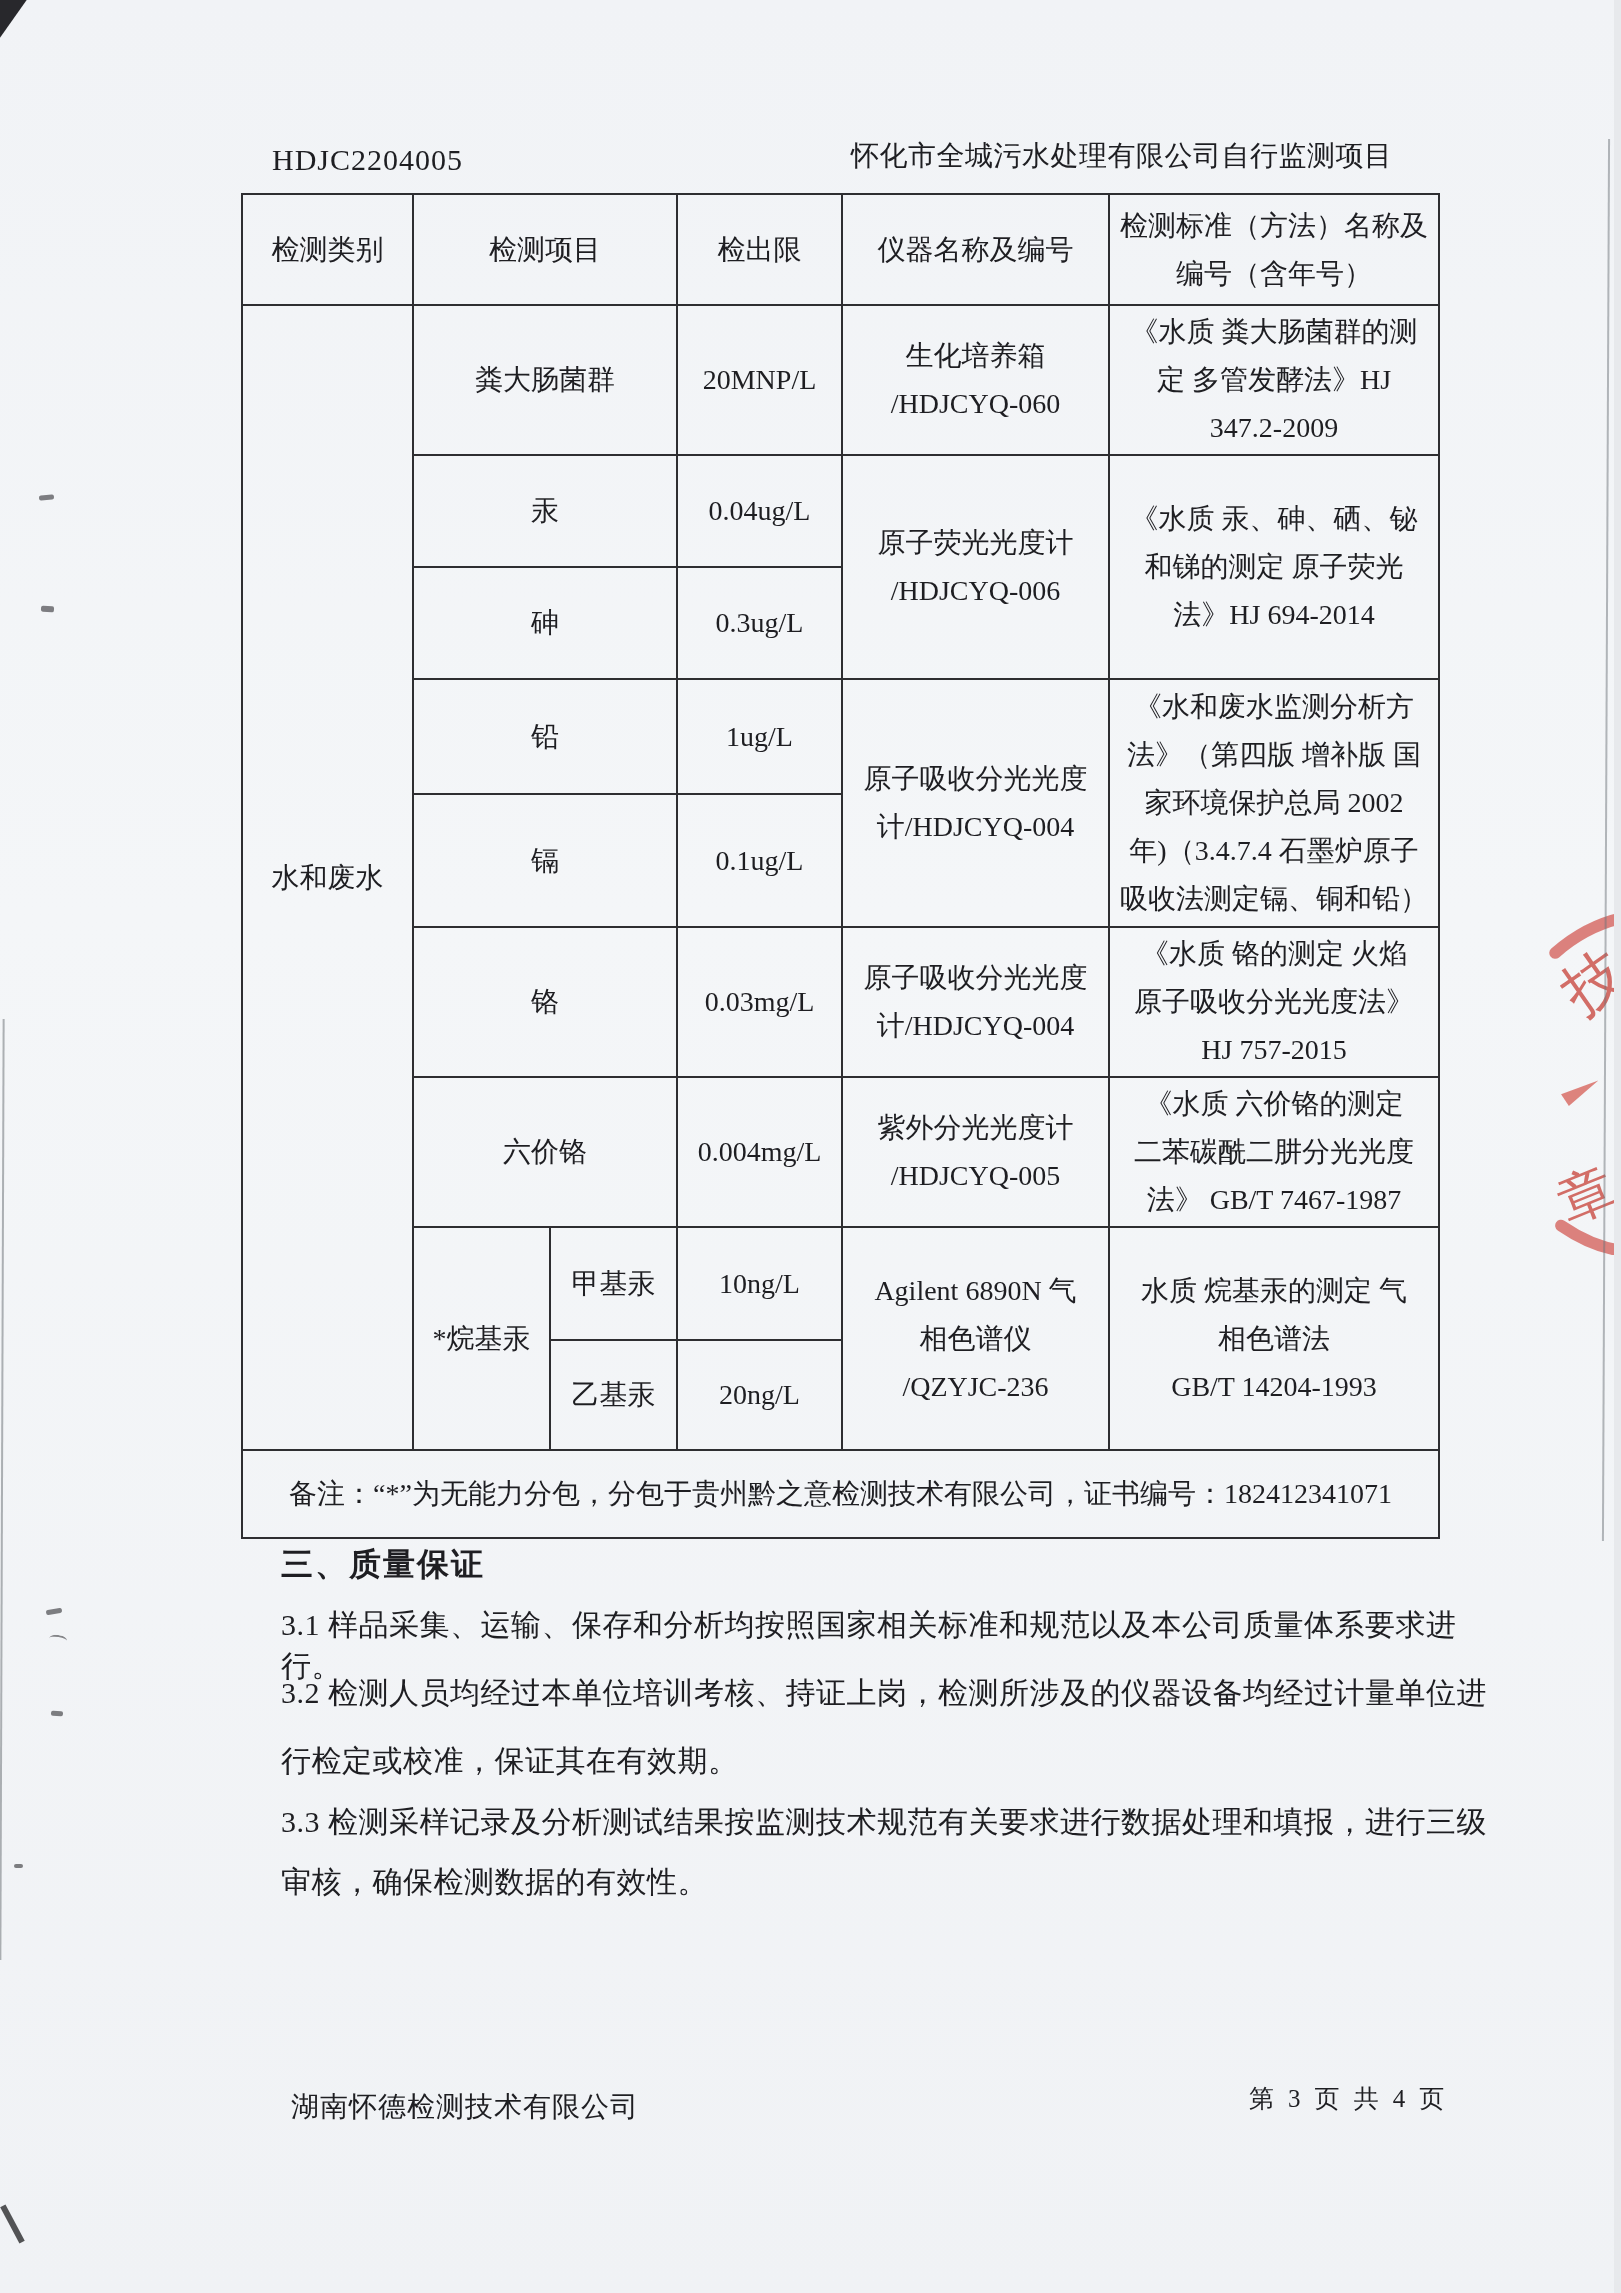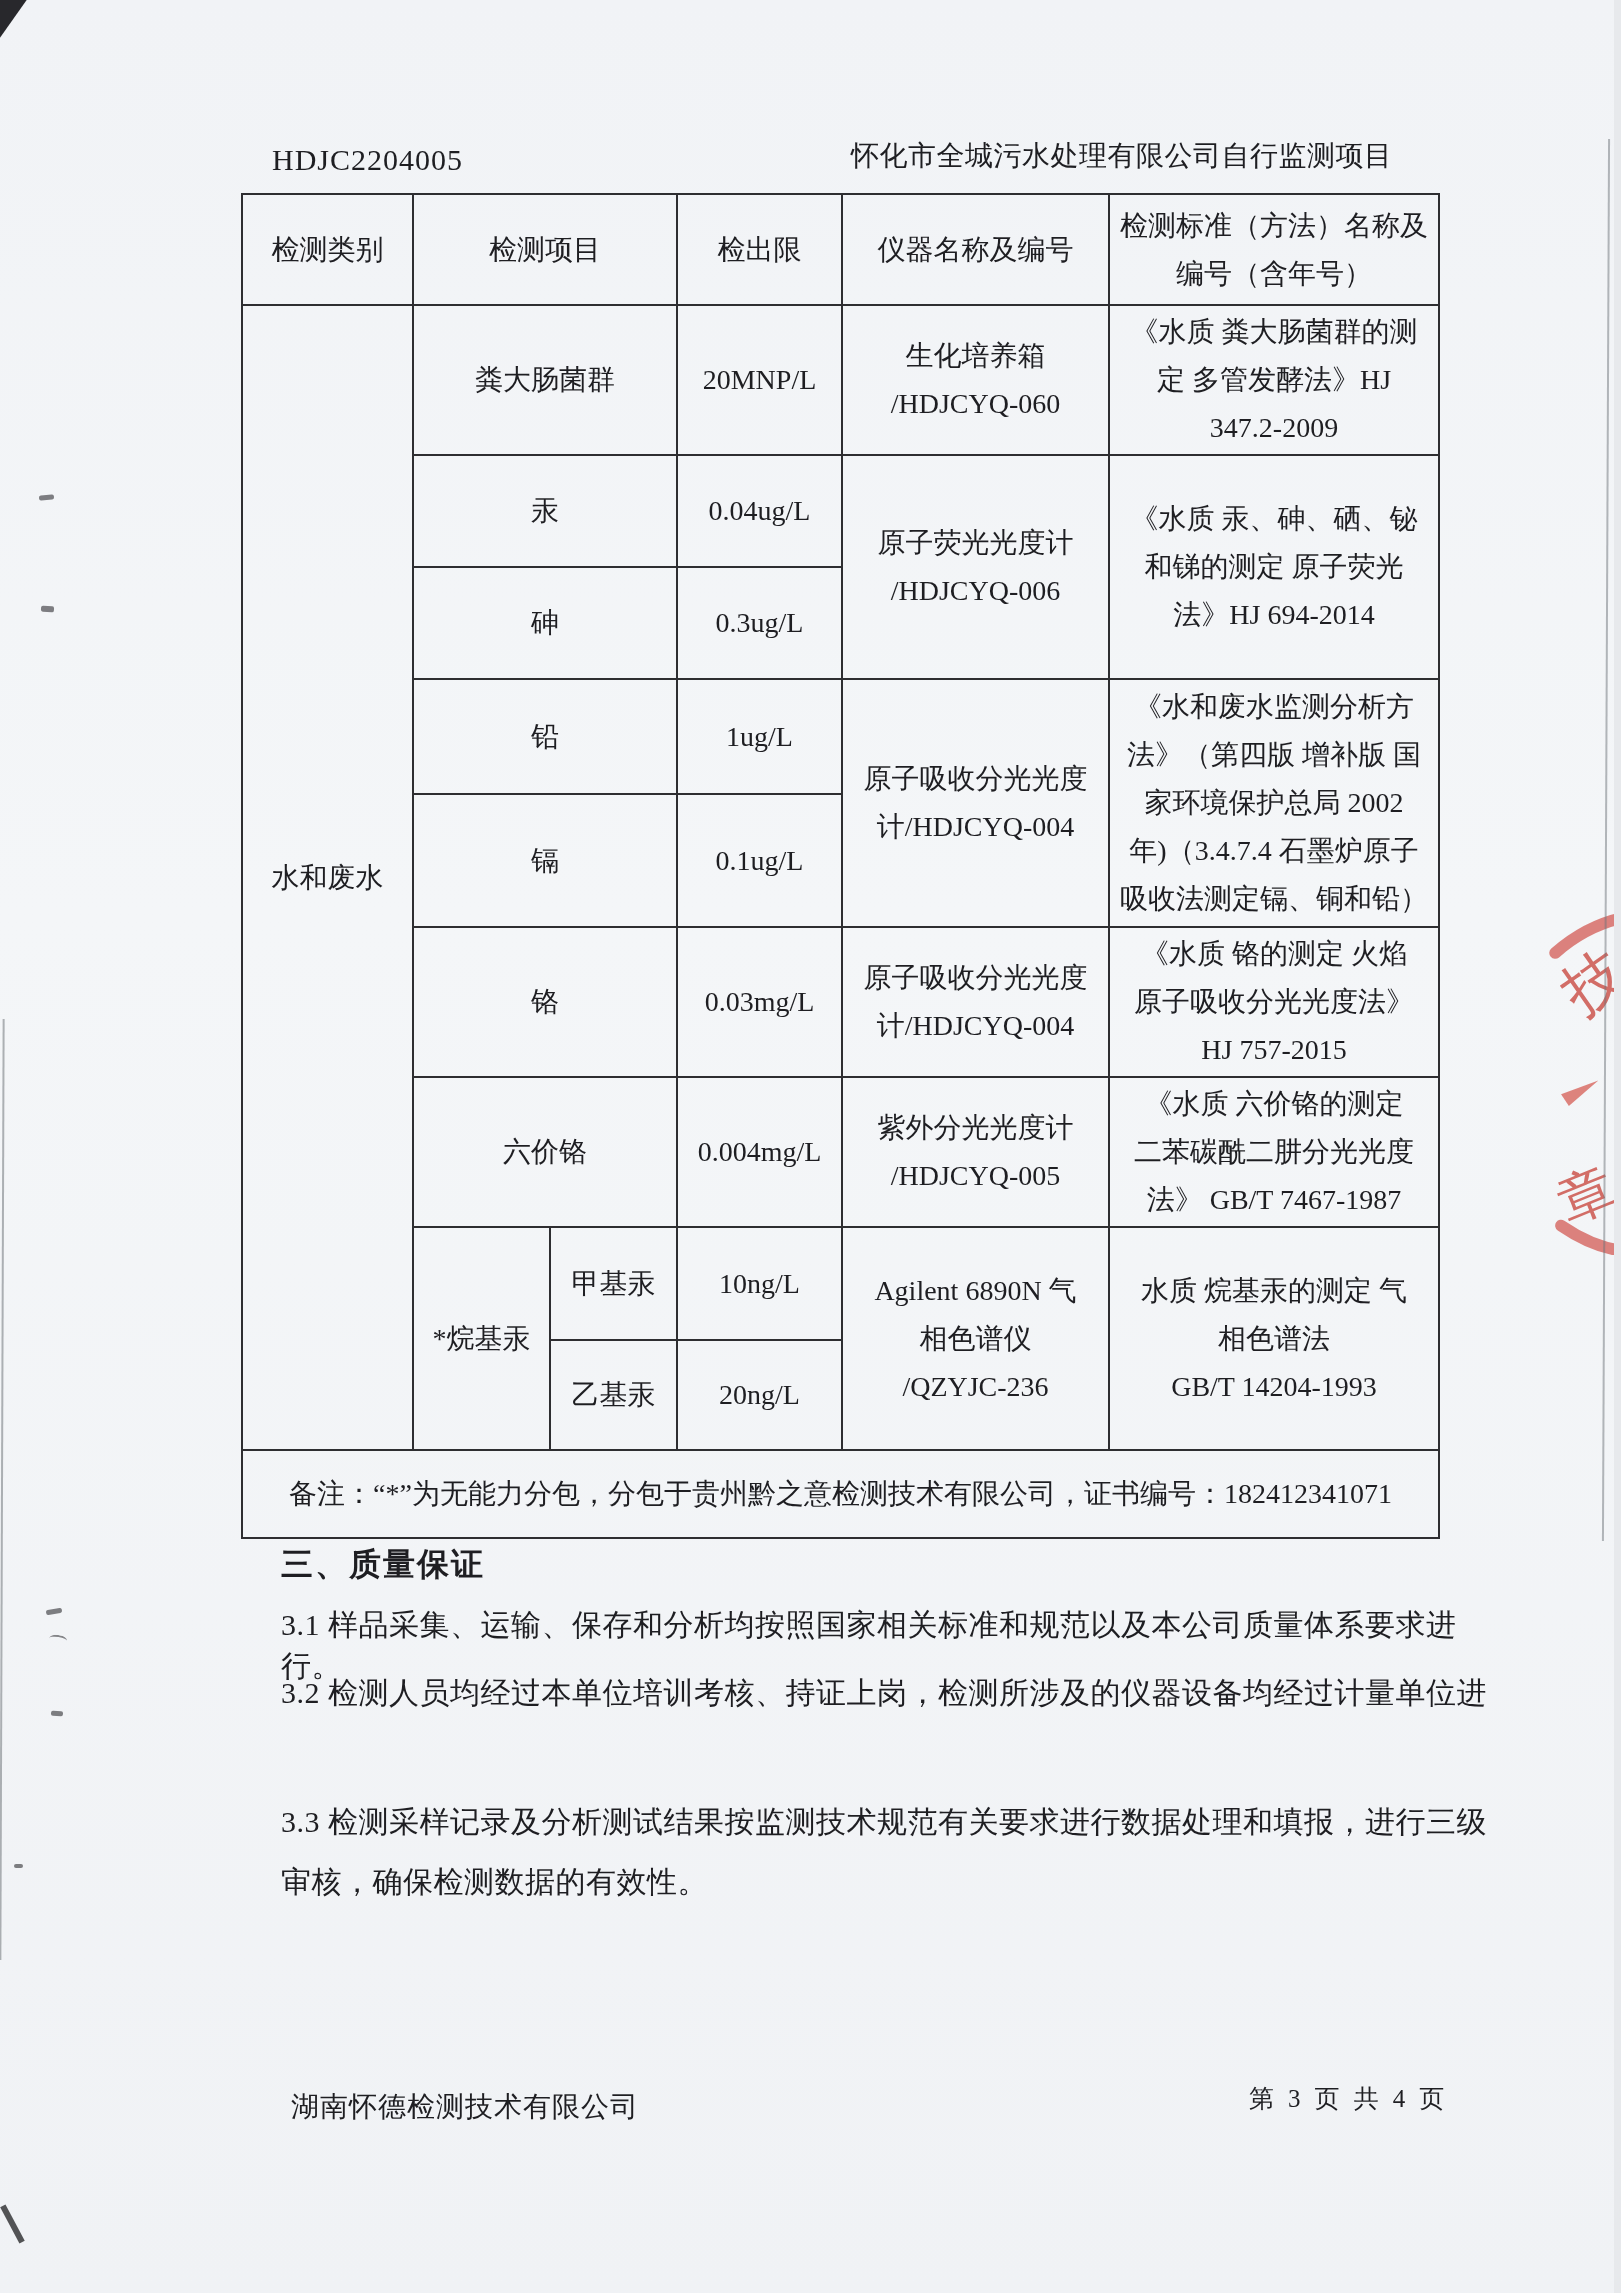--- a/index.html
+++ b/index.html
@@ -167,20 +167,21 @@
       </tr>
       <tr class="h-note">
         <td colspan="6" class="note-cell">备注：“*”为无能力分包，分包于贵州黔之意检测技术有限公司，证书编号：182412341071</td>
       </tr>
     </tbody>
   </table>
 
   <div class="q-title">三、质量保证</div>
   <div class="q-line q-l0">3.1 样品采集、运输、保存和分析均按照国家相关标准和规范以及本公司质量体系要求进行。</div>
   <div class="q-line q-l1">3.2 检测人员均经过本单位培训考核、持证上岗，检测所涉及的仪器设备均经过计量单位进</div>
+  <div class="q-line q-l2">行检定或校准，保证其在有效期。</div>
   <div class="q-line q-l3">3.3 检测采样记录及分析测试结果按监测技术规范有关要求进行数据处理和填报，进行三级</div>
   <div class="q-line q-l4">审核，确保检测数据的有效性。</div>
 
   <div class="footer-company">湖南怀德检测技术有限公司</div>
   <div class="footer-page">第 3 页 共 4 页</div>
 
   <svg class="stamp" viewBox="0 0 120 360" aria-hidden="true">
     <path d="M 52 52 Q 84 24 122 16" fill="none" stroke="rgba(208,80,72,.7)" stroke-width="12" stroke-linecap="round"></path>
     <text x="66" y="112" font-size="62" fill="rgba(200,70,62,.78)" font-family="Liberation Serif, DejaVu Serif, serif" transform="rotate(-35 80 95)">技</text>
     <polygon points="58,196 96,182 66,208" fill="rgba(214,92,84,.75)"></polygon>

